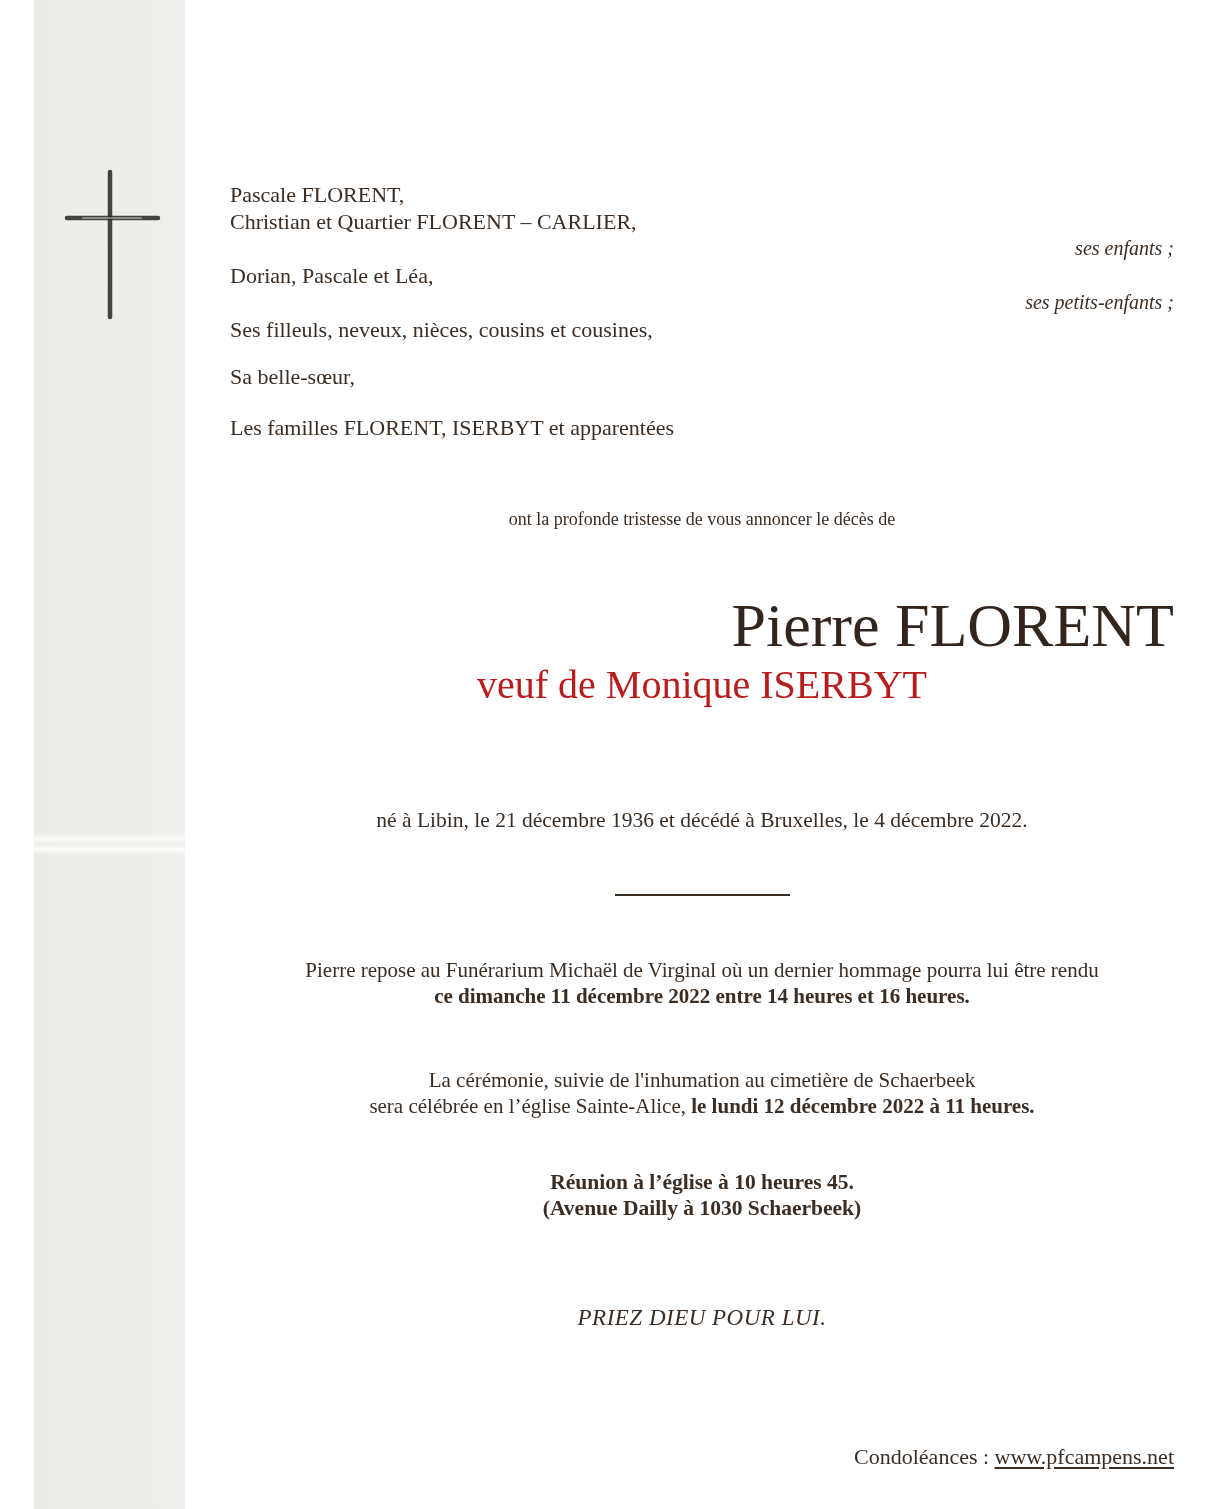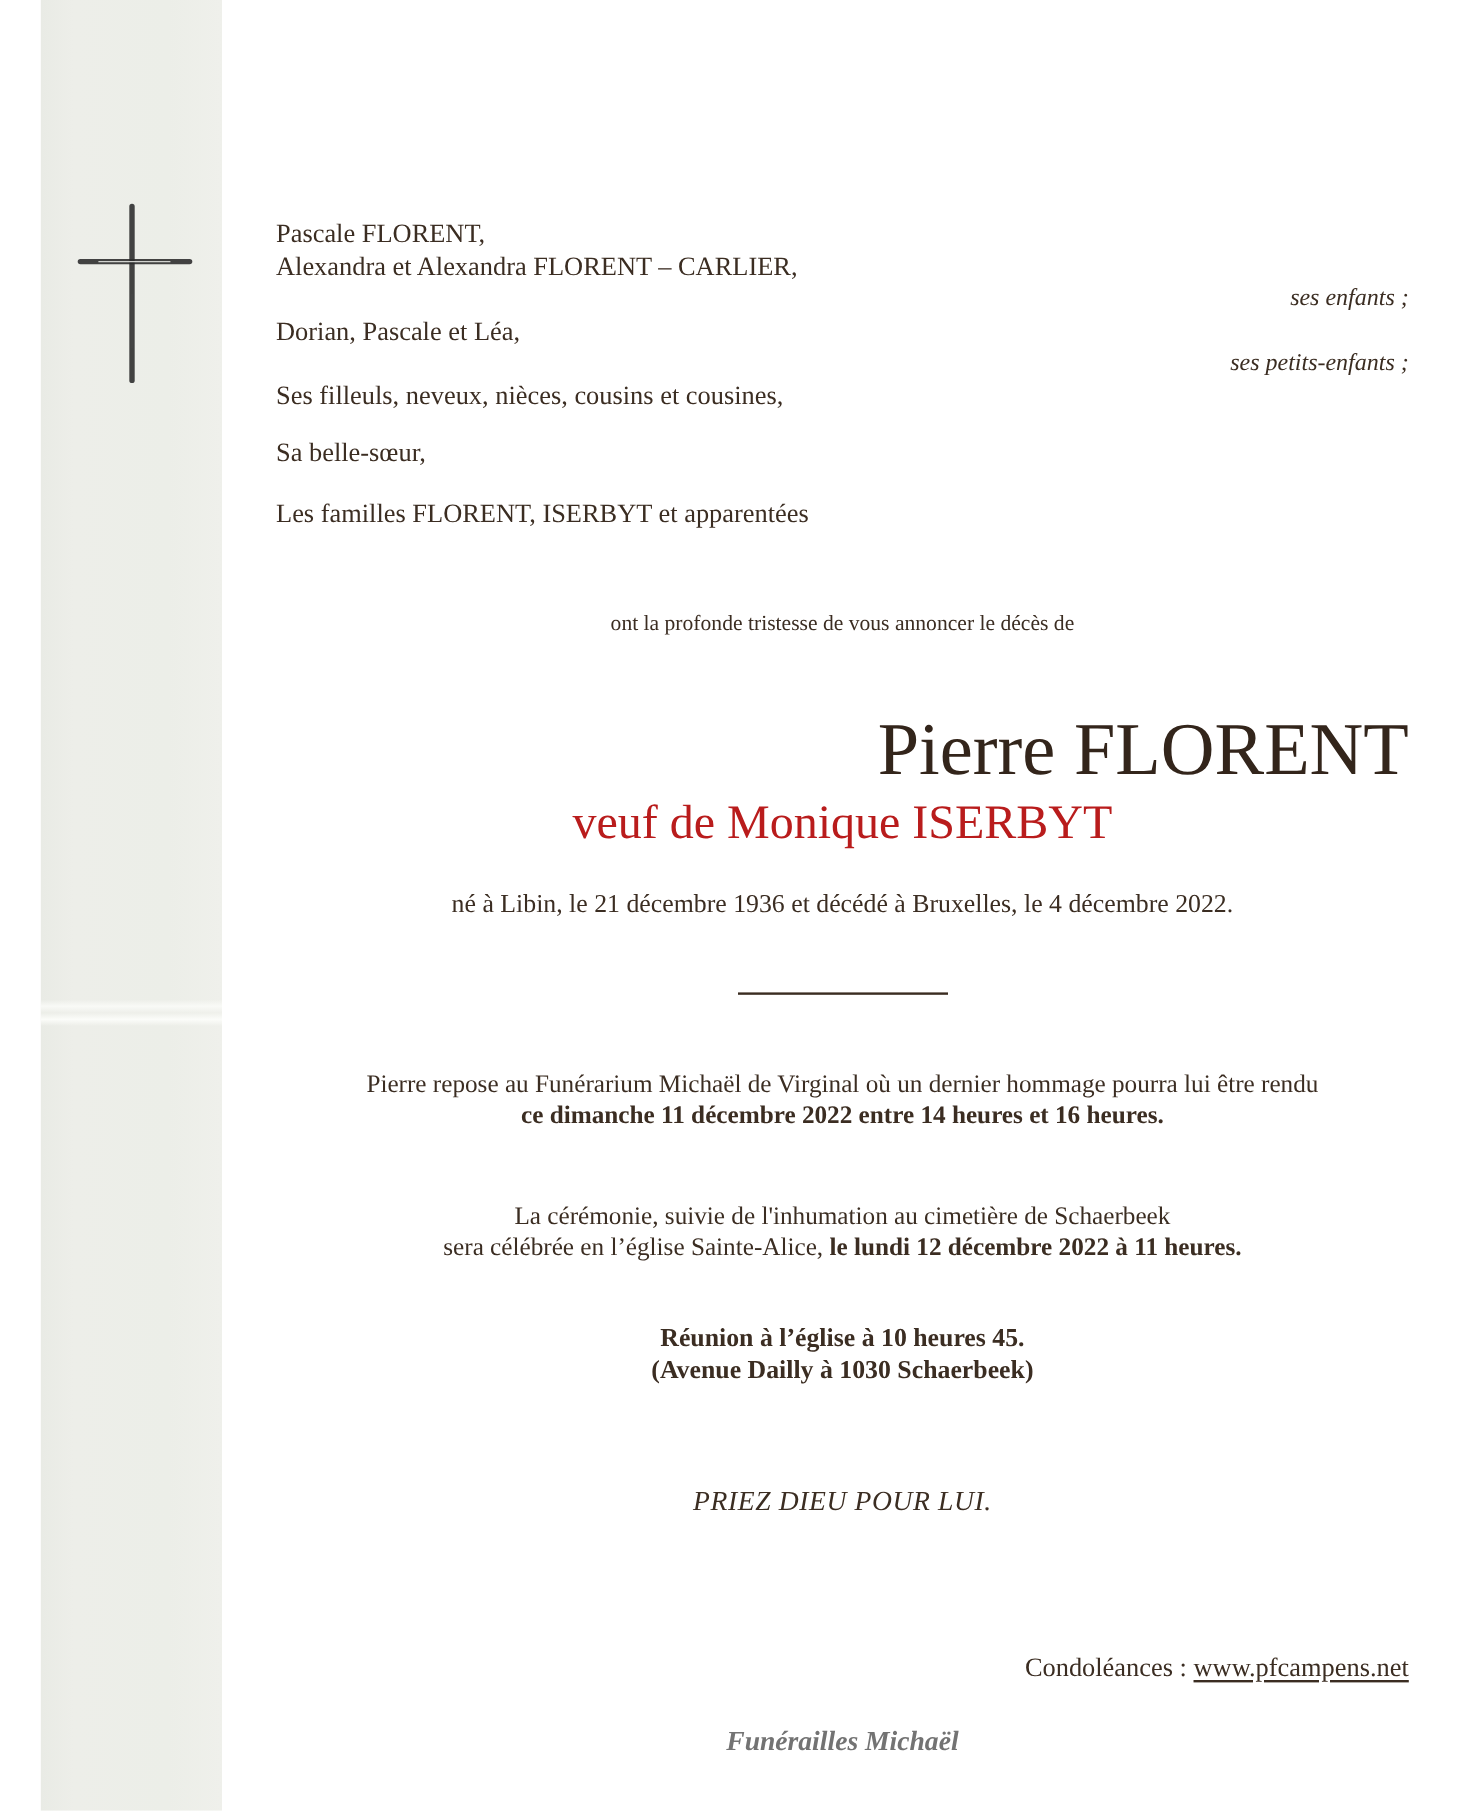--- a/index.html
+++ b/index.html
@@ -80,21 +80,21 @@
     color: #33251b;
   }
   .deceased-relation {
     margin-top: 13px;
     text-align: center;
     font-size: 40px;
     line-height: 34px;
     color: #b91c1c;
   }
   .life-dates {
-    margin-top: 38px;
+    margin-top: 105px;
     text-align: center;
     font-size: 21.5px;
     line-height: 27px;
   }
 
   .rule {
     margin: 60px auto 0 auto;
     width: 175px;
     height: 2px;
     background: #3a2c21;
@@ -157,21 +157,21 @@
       <line x1="48" y1="68" x2="108" y2="68" stroke="#f4f5f1" stroke-width="1.2" opacity="0.8"></line>
       <line x1="76" y1="95" x2="76" y2="140" stroke="#4a4a4a" stroke-width="1.2" opacity="0.5"></line>
     </svg>
   </span>
   <div class="fold"></div>
 </div>
 
 <div class="content">
 
   <div class="line">Pascale FLORENT,</div>
-  <div class="line">Alexandra et Alexandra FLORENT – CARLIER,</div>
+  <div class="line">Christian et Quartier FLORENT – CARLIER,</div>
   <div class="line right">ses enfants ;</div>
   <div class="line">Dorian, Pascale et Léa,</div>
   <div class="line right">ses petits-enfants ;</div>
   <div class="line">Ses filleuls, neveux, nièces, cousins et cousines,</div>
   <div class="line gap20">Sa belle-sœur,</div>
   <div class="line gap24">Les familles FLORENT, ISERBYT et apparentées</div>
 
   <div class="announce">ont la profonde tristesse de vous annoncer le décès de</div>
 
   <div class="deceased-name">Pierre FLORENT</div>

